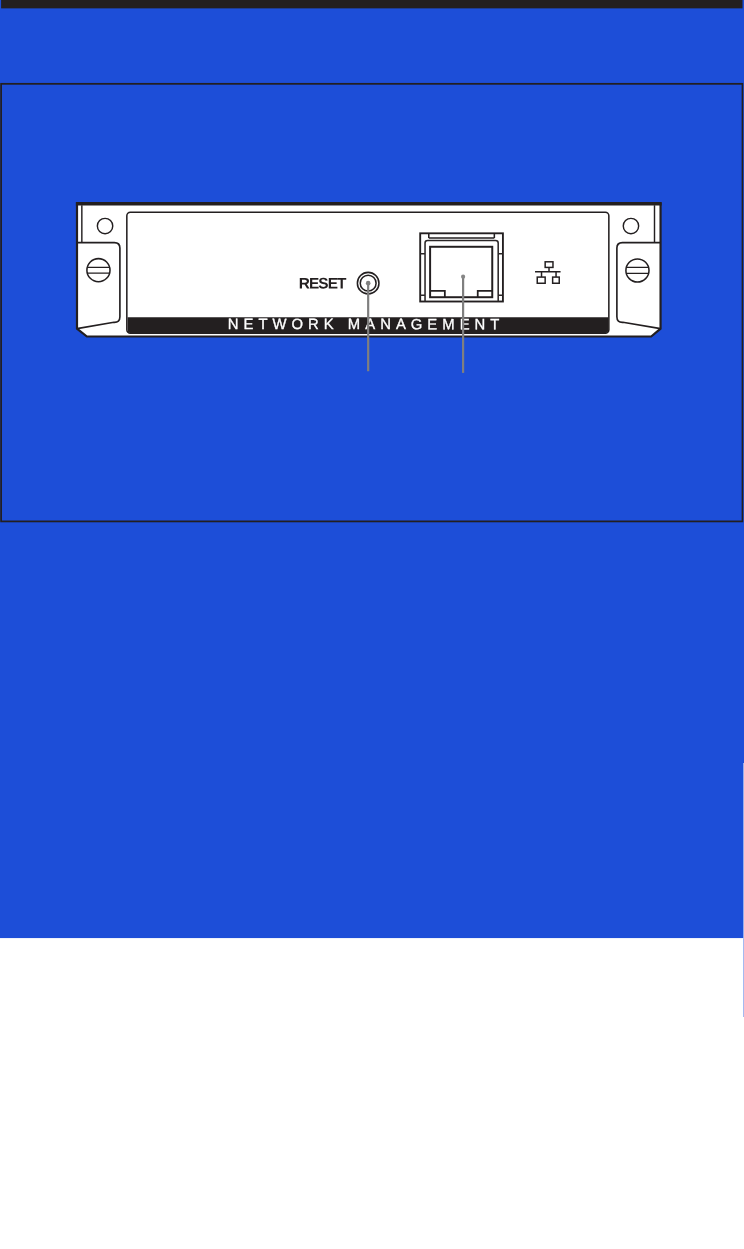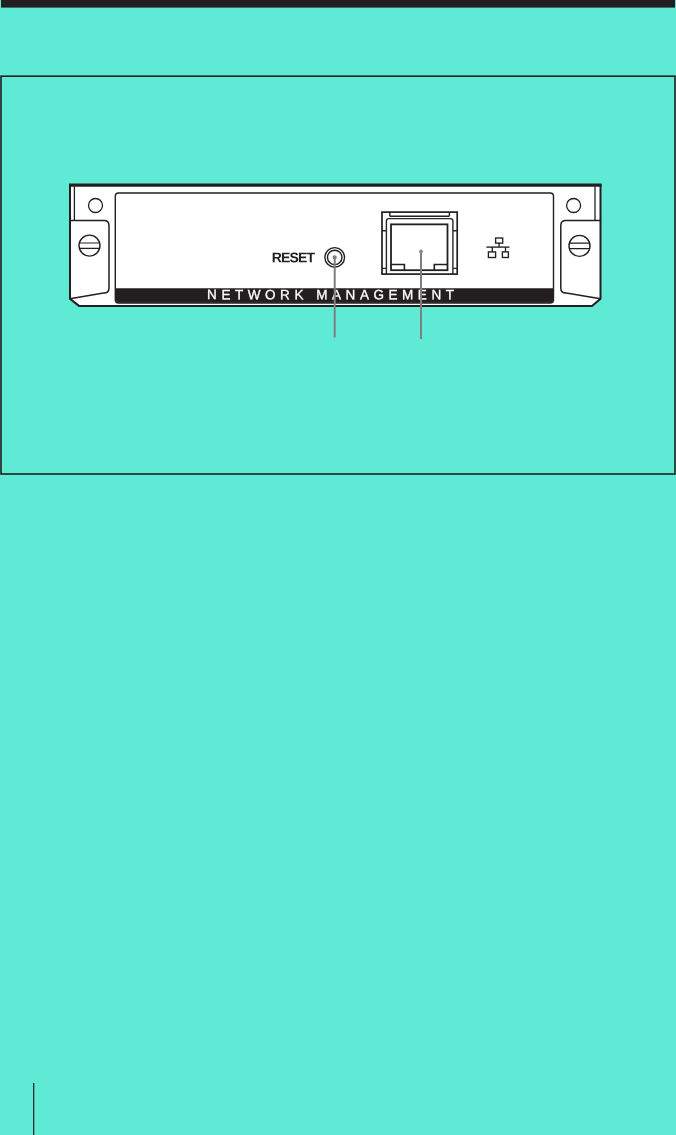--- a/index.html
+++ b/index.html
@@ -1,16 +1,16 @@
 <!DOCTYPE html>
 <html><head>
 <meta charset="utf-8">
 <style>
   html,body{margin:0;padding:0;background:#ffffff;}
-  #page{position:relative;width:676px;height:1135px;background:#5eead4;overflow:hidden;}
+  #page{position:relative;width:676px;height:853px;background:#1d4ed8;overflow:hidden;}
   svg{position:absolute;left:0;top:0;transform:translateZ(0);will-change:transform;}
   text{font-family:"Liberation Sans",sans-serif;}
 </style>
 </head>
 <body>
 <div id="page">
 <svg width="676" height="1135" viewBox="0 0 676 1135" fill="none">
 
   <rect x="1" y="0" width="674" height="7.6" fill="#231f20"></rect>
 

